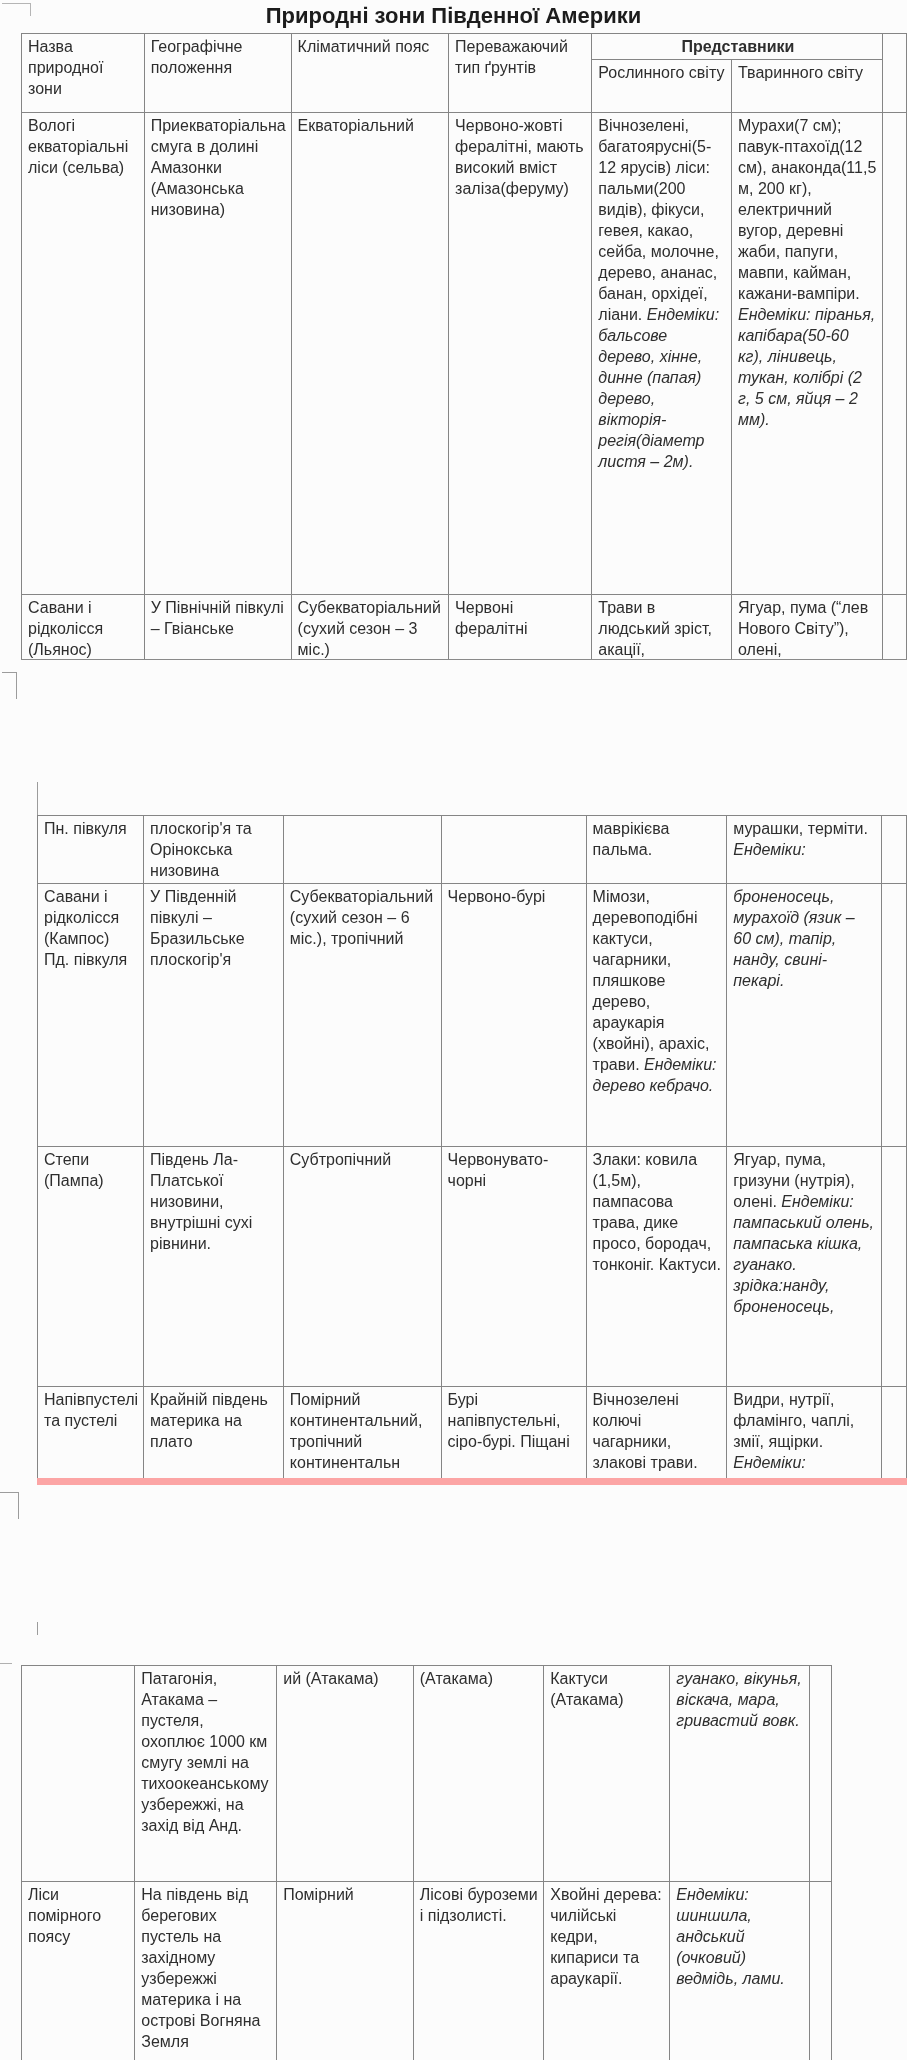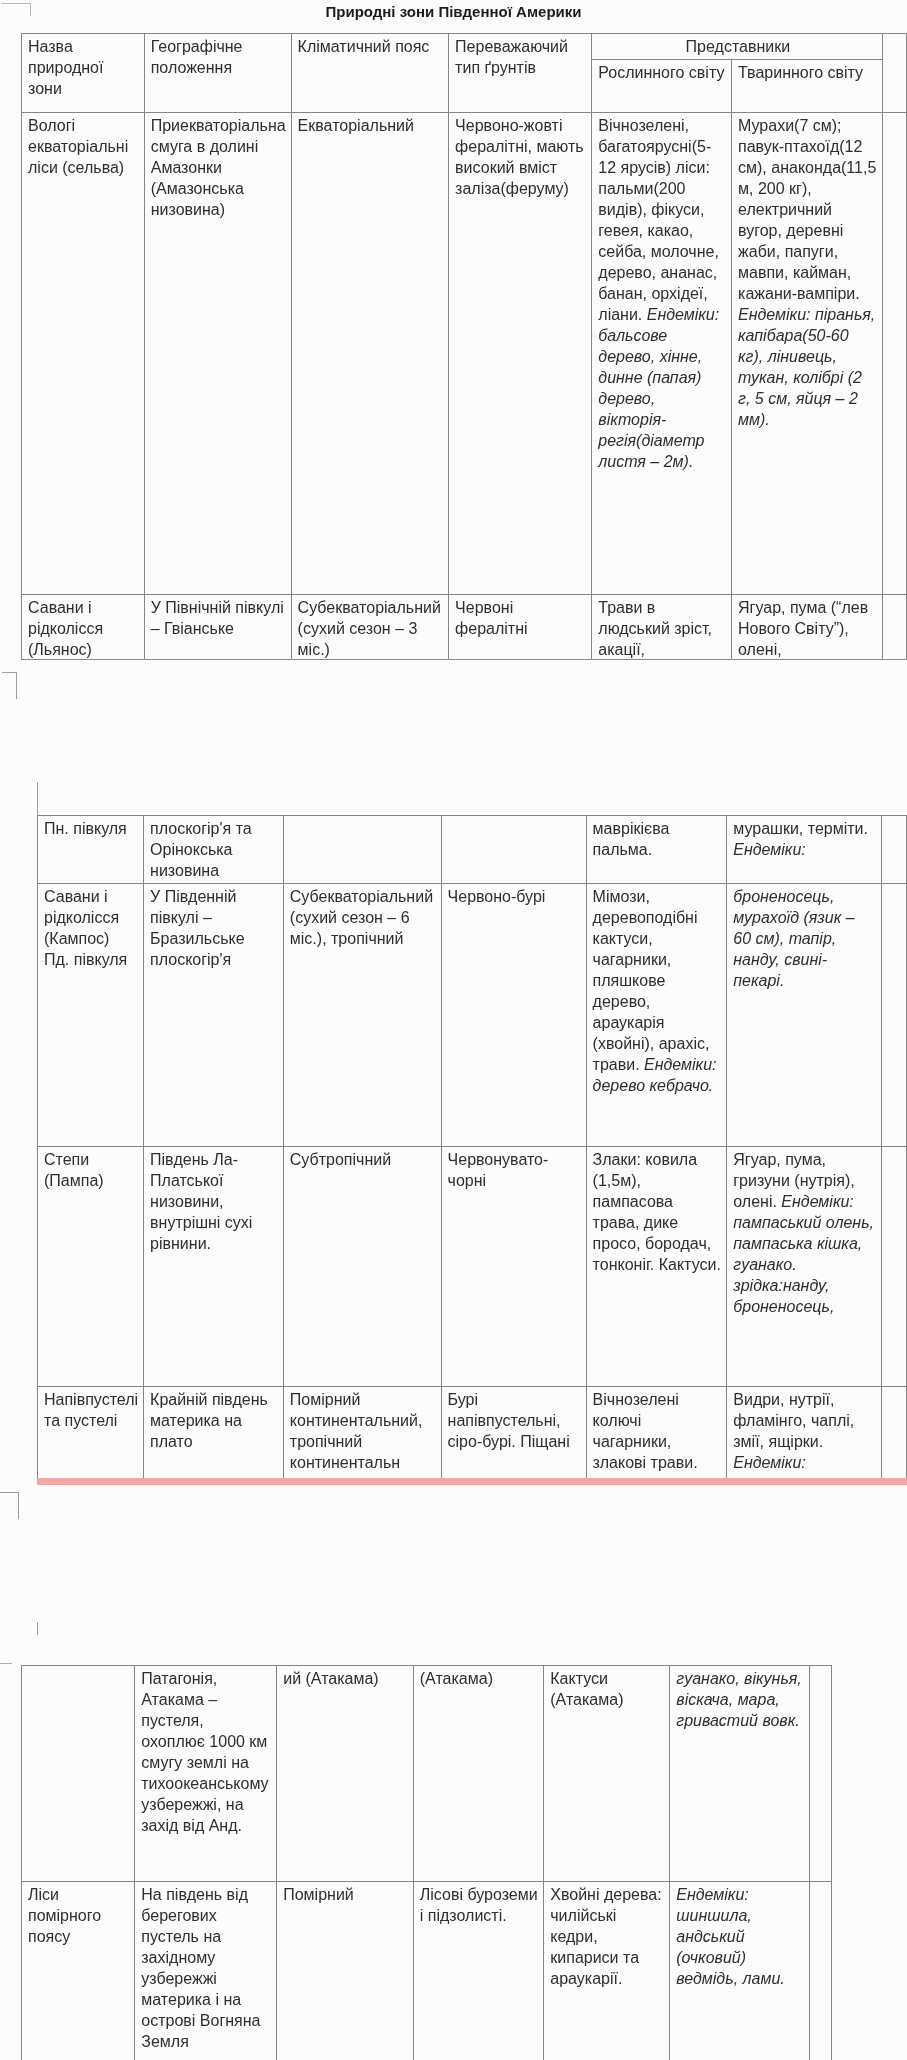--- a/index.html
+++ b/index.html
@@ -6,37 +6,37 @@
   .canvas{
     position:relative;
     width:907px;height:2060px;
     background:#fcfcfc;
     overflow:hidden;
     font-family:"Liberation Sans","DejaVu Sans",sans-serif;
     color:#2e2e2e;
   }
   .title{
     position:absolute;top:3px;left:0;width:100%;
-    text-align:center;font-size:15px;font-weight:700;color:#1c1c1c;
+    text-align:center;font-size:22px;font-weight:700;color:#1c1c1c;
   }
   .segment{
     position:absolute;overflow:hidden;
   }
   .seg1{left:21px;top:33px;width:886px;height:626px;border-bottom:1px solid #8a8a8a;}
   .seg2{left:37px;top:815px;width:870px;height:663px;border-bottom:7px solid #fca5a5;}
   .seg3{left:21px;top:1665px;width:811px;height:415px;}
   table{border-collapse:collapse;table-layout:fixed;}
   th,td{
     border:1px solid #858585;
     vertical-align:top;text-align:left;
     padding:2px 5px 2px 6px;
     font-size:16px;line-height:21px;font-weight:400;
     overflow-wrap:break-word;word-wrap:break-word;
   }
-  th.center{text-align:center;}
+  th.center{text-align:center;font-weight:bold;}
   tr.hr1{height:24px;}
   tr.hr2{height:53px;}
   .seg1 tbody tr:nth-child(1){height:482px;margin-top:28px;}
   .seg1 tbody tr:nth-child(2){height:120px;}
   .seg2 tbody tr:nth-child(1){height:66px;}
   .seg2 tbody tr:nth-child(2){height:263px;}
   .seg2 tbody tr:nth-child(3){height:240px;}
   .seg2 tbody tr:nth-child(4){height:130px;}
   .seg3 tbody tr:nth-child(1){height:216px;}
   .seg3 tbody tr:nth-child(2){height:192px;}

